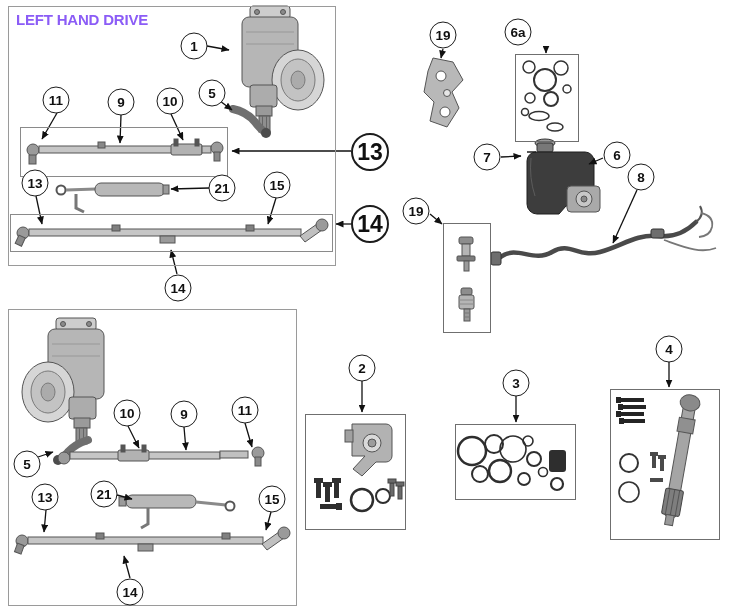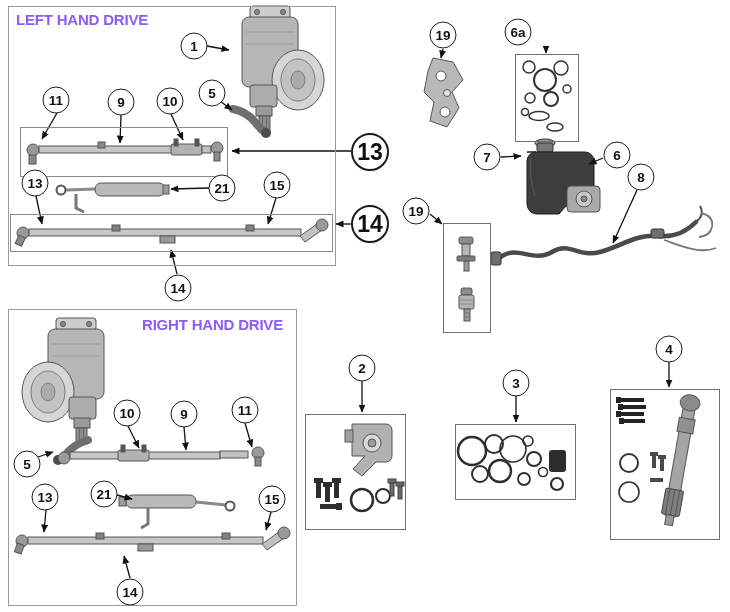--- a/index.html
+++ b/index.html
@@ -285,21 +285,20 @@
   <div class="groupbox" style="left:20px;top:127px;width:208px;height:50px"></div>
   <div class="groupbox" style="left:10px;top:214px;width:323px;height:38px"></div>
   <div class="secbox" style="left:8px;top:309px;width:289px;height:297px"></div>
   <div class="kitbox" style="left:515px;top:54px;width:64px;height:88px"></div>
   <div class="kitbox" style="left:443px;top:223px;width:48px;height:110px"></div>
   <div class="kitbox" style="left:305px;top:414px;width:101px;height:116px"></div>
   <div class="kitbox" style="left:455px;top:424px;width:121px;height:76px"></div>
   <div class="kitbox" style="left:610px;top:389px;width:110px;height:151px"></div>
 
   <div class="sec-title" style="left:16px;top:11px">LEFT HAND DRIVE</div>
-  <div class="sec-title" style="left:142px;top:316px">RIGHT HAND DRIVE</div>
 
   <div class="callout" style="left:194px;top:46px">1</div>
   <div class="callout" style="left:212px;top:93px">5</div>
   <div class="callout" style="left:56px;top:100px">11</div>
   <div class="callout" style="left:121px;top:102px">9</div>
   <div class="callout" style="left:170px;top:101px">10</div>
   <div class="callout big" style="left:370px;top:152px">13</div>
   <div class="callout" style="left:222px;top:188px">21</div>
   <div class="callout" style="left:35px;top:183px">13</div>
   <div class="callout" style="left:277px;top:185px">15</div>

